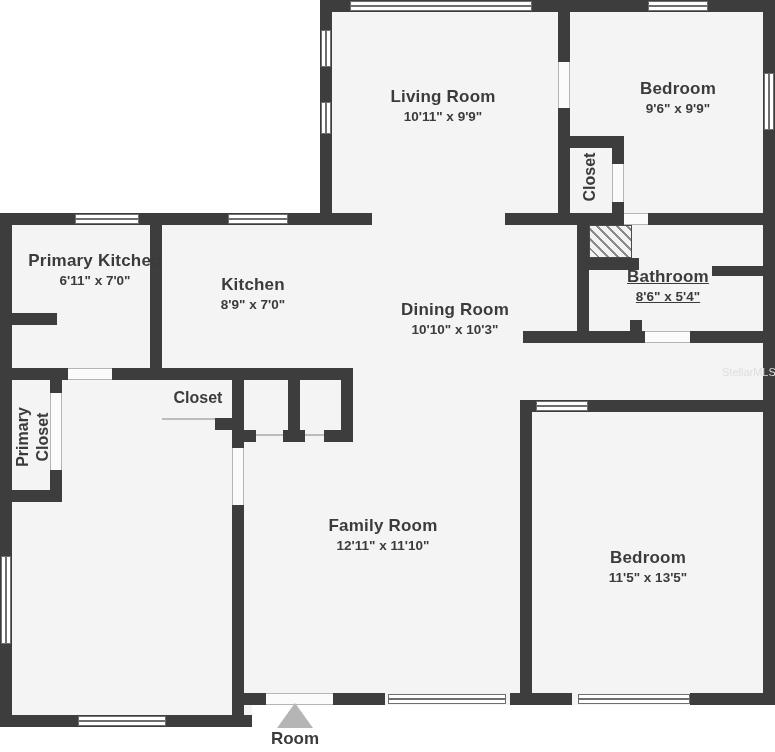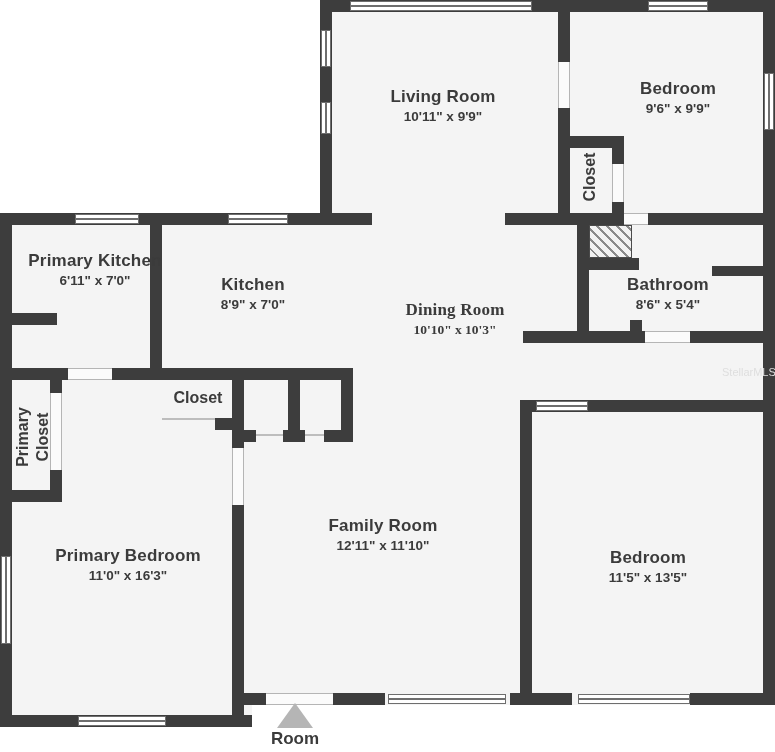--- a/index.html
+++ b/index.html
@@ -118,52 +118,48 @@
 
   <div class="room-label" style="left:598px;top:78px;width:160px;">
     <div class="rname">Bedroom</div>
     <div class="rdims">9'6" x 9'9"</div>
   </div>
 
   <div class="vwrap" style="left:566px;top:142px;width:48px;height:70px;">
     <div class="vtext">Closet</div>
   </div>
 
-  <div class="room-label" style="left:588px;top:274px;width:160px;">
+  <div class="room-label" style="left:588px;top:266px;width:160px;text-decoration:underline;">
     <div class="rname">Bathroom</div>
     <div class="rdims">8'6" x 5'4"</div>
   </div>
 
   <div class="room-label" style="left:25px;top:250px;width:140px;">
     <div class="rname">Primary Kitchen</div>
     <div class="rdims">6'11" x 7'0"</div>
   </div>
 
   <div class="room-label" style="left:178px;top:274px;width:150px;">
     <div class="rname">Kitchen</div>
     <div class="rdims">8'9" x 7'0"</div>
   </div>
 
-  <div class="room-label" style="left:370px;top:299px;width:170px;font-family:Liberation Serif, serif;">
+  <div class="room-label" style="left:370px;top:299px;width:170px;">
     <div class="rname">Dining Room</div>
     <div class="rdims">10'10" x 10'3"</div>
   </div>
 
   <div class="room-label" style="left:158px;top:388px;width:80px;">
     <div class="rname-sm">Closet</div>
   </div>
 
   <div class="vwrap" style="left:8px;top:380px;width:50px;height:114px;">
     <div class="vtext-wrap">Primary Closet</div>
   </div>
 
-  <div class="room-label" style="left:28px;top:545px;width:200px;">
-    <div class="rname">Primary Bedroom</div>
-    <div class="rdims">11'0" x 16'3"</div>
-  </div>
 
   <div class="room-label" style="left:283px;top:515px;width:200px;">
     <div class="rname">Family Room</div>
     <div class="rdims">12'11" x 11'10"</div>
   </div>
 
   <div class="room-label" style="left:568px;top:547px;width:160px;">
     <div class="rname">Bedroom</div>
     <div class="rdims">11'5" x 13'5"</div>
   </div>

